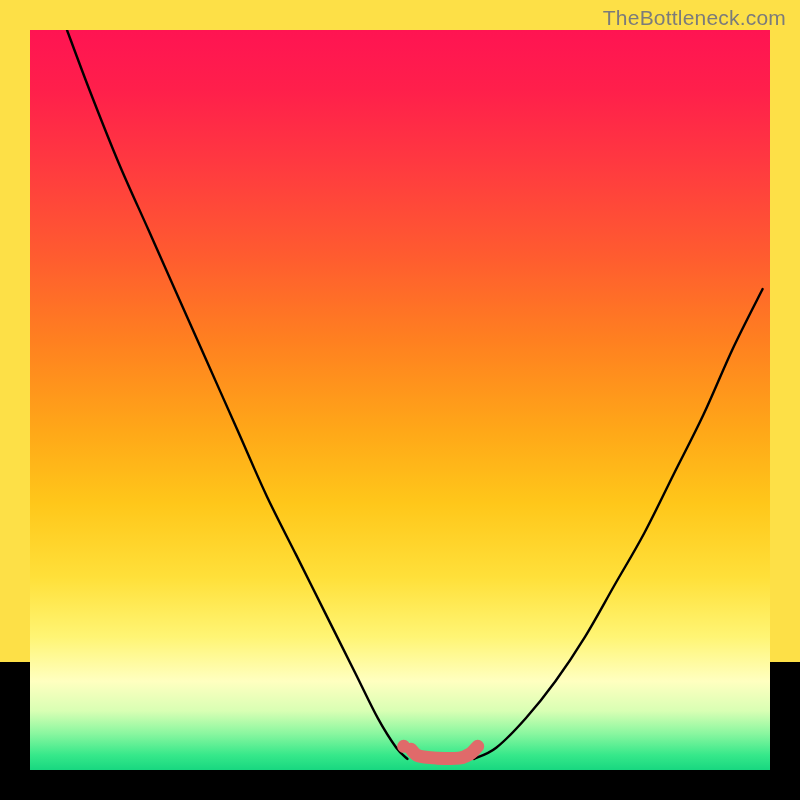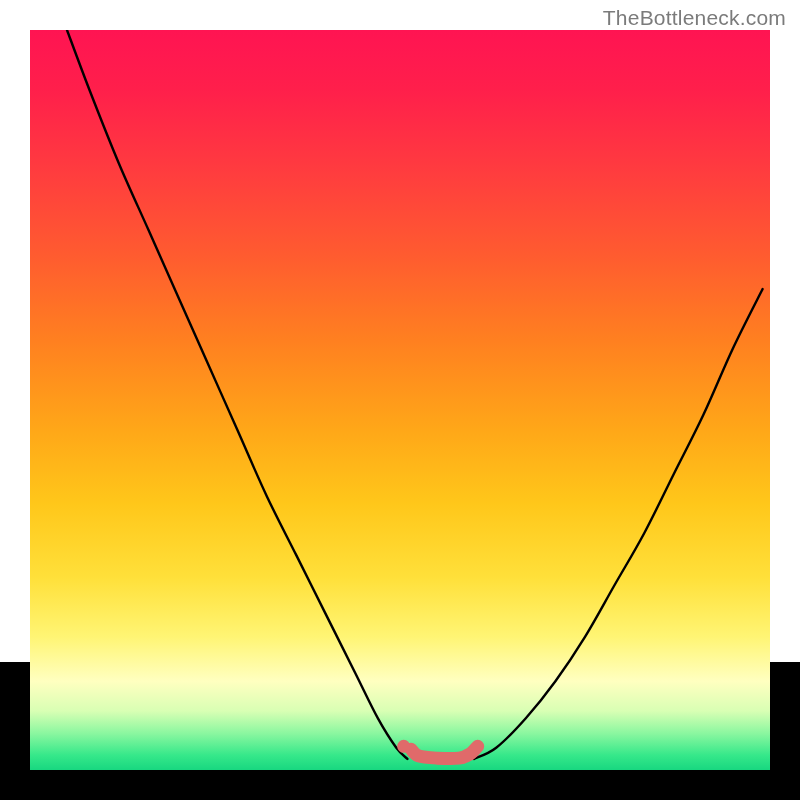--- a/index.html
+++ b/index.html
@@ -8,21 +8,21 @@
     width: 800px;
     height: 800px;
     overflow: hidden;
     background: #000;
     font-family: Arial, Helvetica, sans-serif;
   }
   .frame {
     position: relative;
     width: 800px;
     height: 662px;
-    background: #ffffff;
+    background: #fde047;
   }
   .plot-area {
     position: absolute;
     left: 30px;
     top: 30px;
     width: 740px;
     height: 740px;
     overflow: hidden;
   }
   .gradient-bg {

